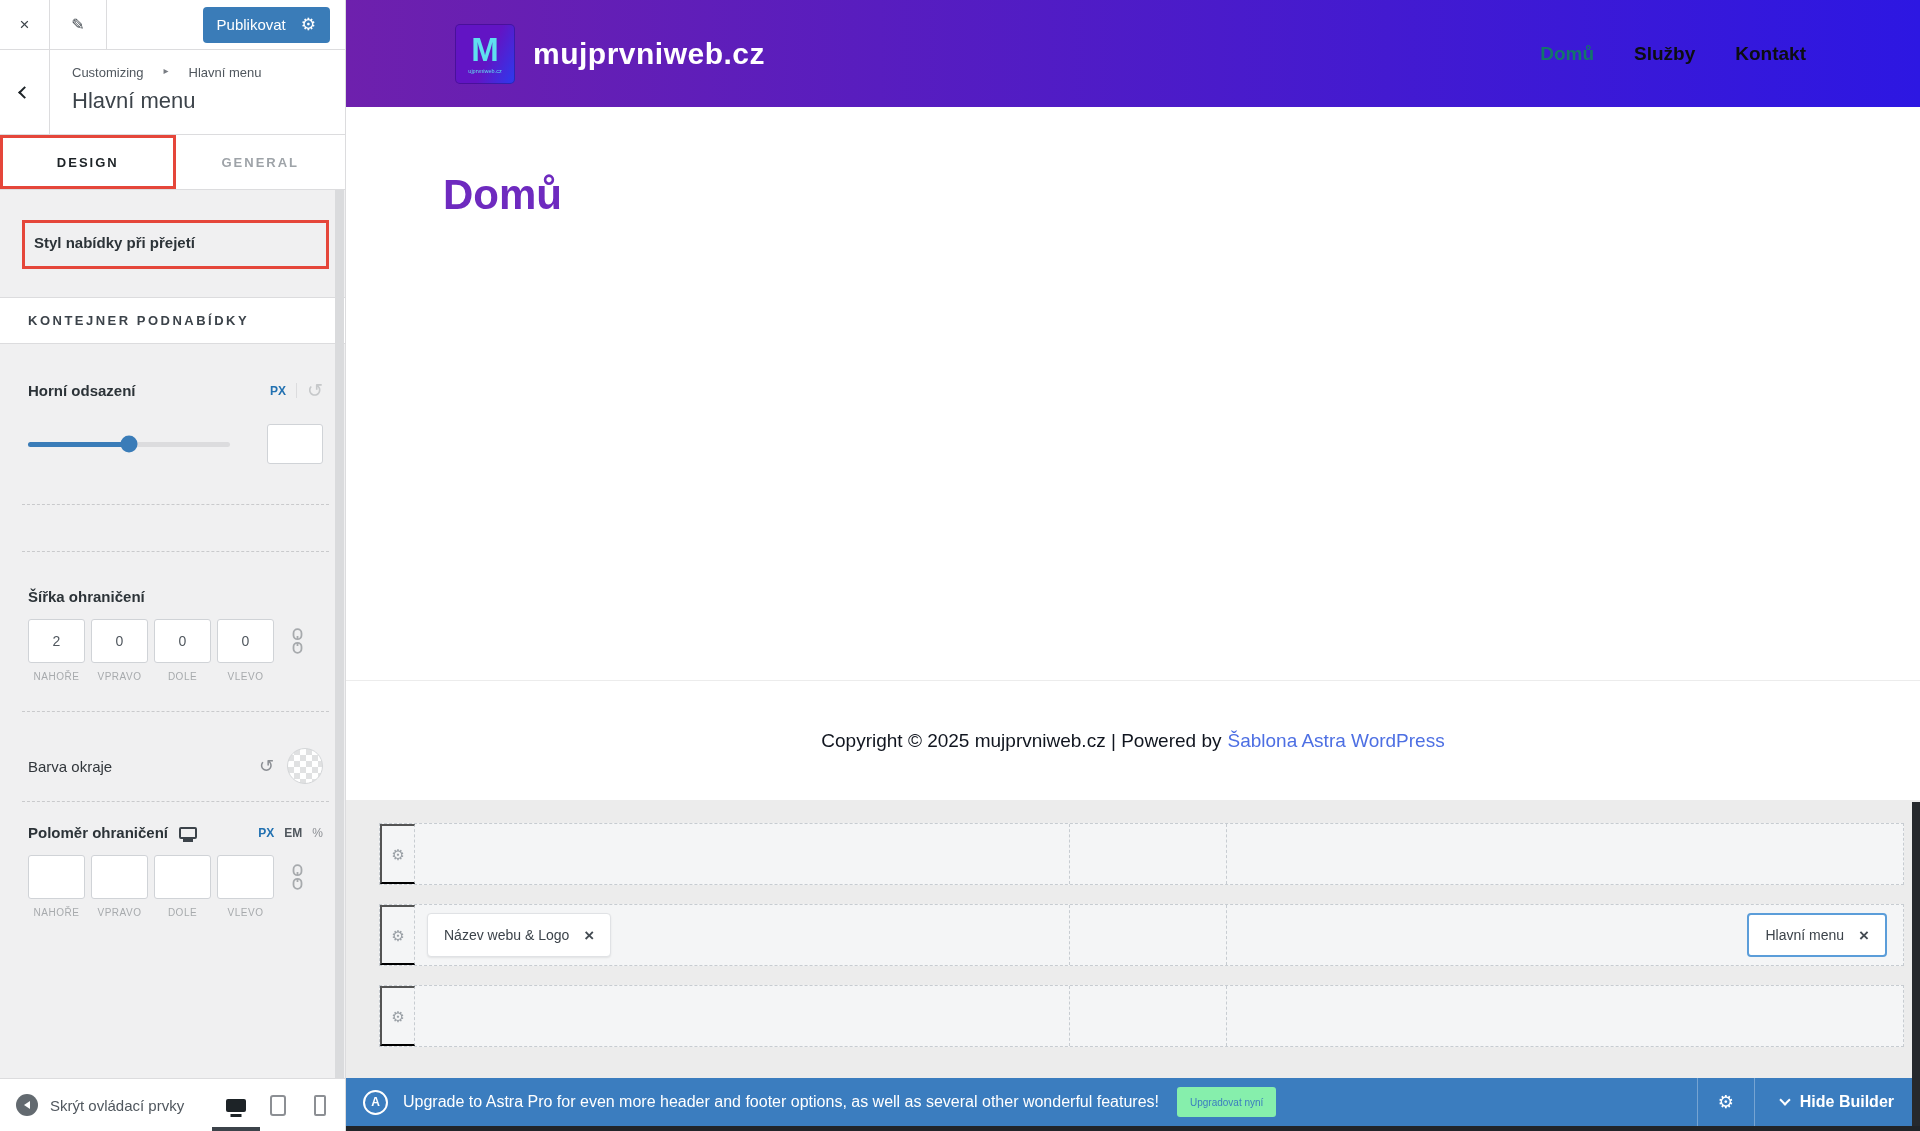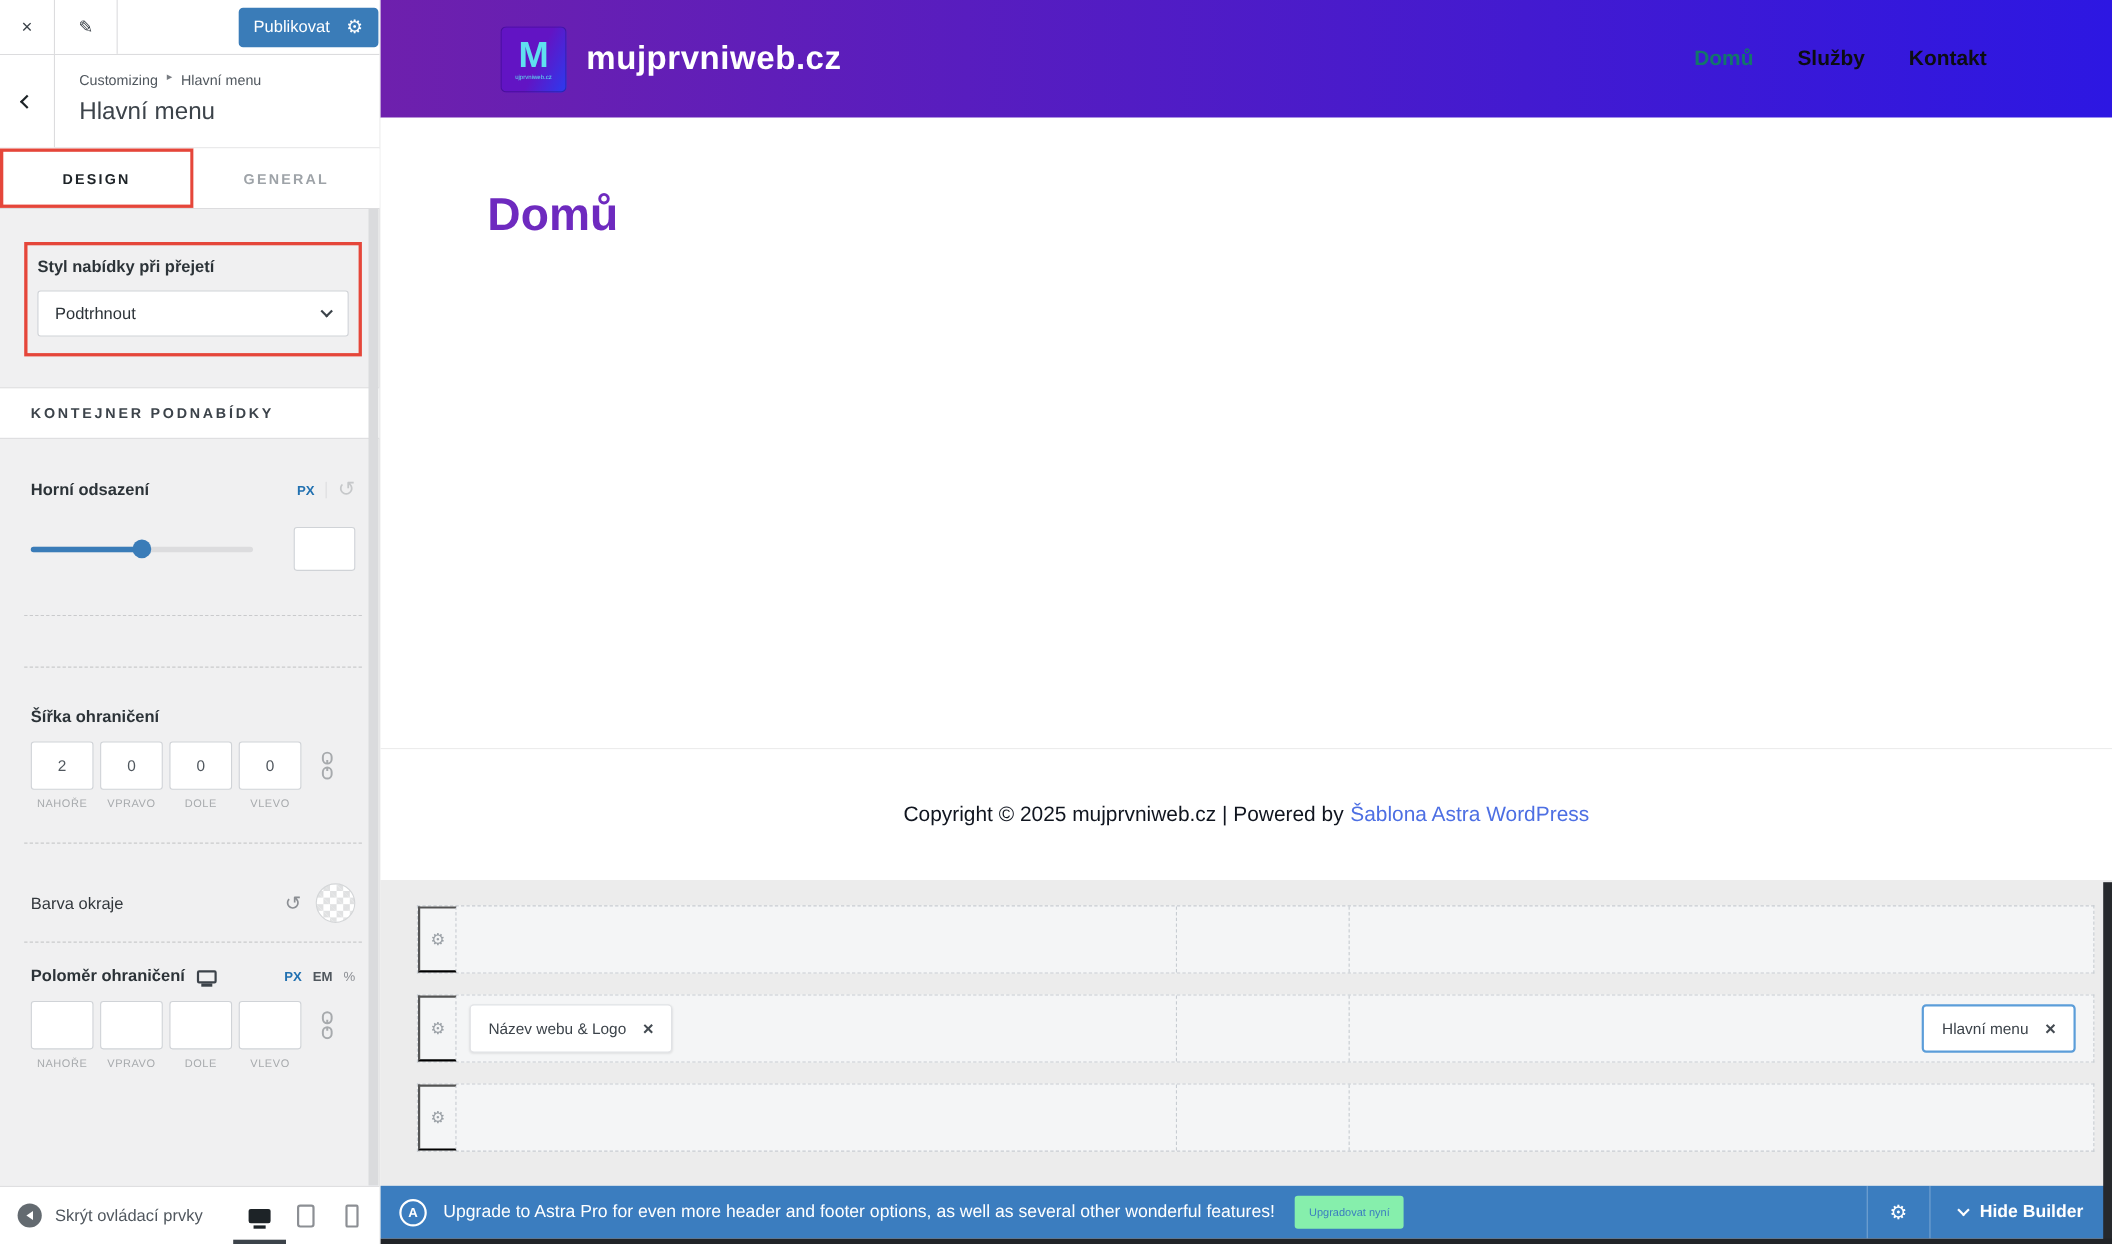--- a/index.html
+++ b/index.html
@@ -10,36 +10,36 @@
   
   .sidebar { position:absolute; left:0; top:0; width:346px; height:1131px;
     background:var(--panel-bg,#f0f0f1); border-right:1px solid #dcdcde; }
   .topbar { height:50px; background:#fff; border-bottom:1px solid #dcdcde;
     display:flex; align-items:center; }
   .icon-btn { height:100%; background:#fff; border:none; border-right:1px solid #dcdcde;
     display:flex; align-items:center; justify-content:center; cursor:pointer;
     color:#3c434a; }
   .icon-btn.close-b { width:50px; font-size:17px; }
   .icon-btn.pencil-b { width:57px; font-size:16px; }
-  .publish-btn { margin-left:auto; margin-right:1px; height:36px; padding:0 14px;
+  .publish-btn { margin-left:auto; margin-right:15px; height:36px; padding:0 14px;
     background:var(--accent,#3a7cb8); color:#fff; border:none; border-radius:4px;
     font-size:15px; display:flex; align-items:center; gap:15px; cursor:pointer; }
   .publish-btn .gear-glyph { color:#fff; font-size:17px; }
 
   .crumb-row { height:85px; background:#fff; border-bottom:1px solid #dcdcde; display:flex; }
   .back-col { width:50px; background:#fff; border:none; border-right:1px solid #dcdcde;
     display:flex; align-items:center; justify-content:center; cursor:pointer; }
   .chev { display:inline-block; width:9px; height:9px;
     border-right:2.5px solid #1d2327; border-bottom:2.5px solid #1d2327; }
   .chev.left { transform:rotate(135deg); }
   .chev.down { transform:rotate(45deg); margin-top:-4px; }
   .chev.small { width:8px; height:8px; border-width:2px; border-color:#3c434a; }
   .chev.white { border-color:#fff; width:8px; height:8px; border-width:2px; }
   .crumb-content { padding:15px 0 0 22px; }
-  .crumb-line { font-size:13px; color:#50575e; display:flex; align-items:flex-start; gap:8px; }
+  .crumb-line { font-size:13px; color:#50575e; display:flex; align-items:flex-start; gap:20px; }
   .crumb-sep { color:#787c82; font-size:10px; }
   .panel-title { margin-top:8px; font-size:22px; font-weight:400; color:#3c434a; }
 
   .tabs { height:55px; display:flex; background:#fff; border-bottom:1px solid #dcdcde; }
   .tab { flex:1; border:none; background:#fff; font-size:13px; font-weight:700;
     letter-spacing:2px; color:#9ea3a8; cursor:pointer; }
   .tab.design { color:#1d2327; border:3px solid var(--annotation-red,#e5463a); }
 
   .panel-content { position:relative; height:888px; overflow:hidden; }
   .side-scroll { position:absolute; right:1px; top:0; width:9px; height:100%;
@@ -216,24 +216,20 @@
 
     <div class="tabs">
       <button class="tab design">DESIGN</button>
       <button class="tab general">GENERAL</button>
     </div>
 
     <div class="panel-content">
 
       <div class="red-group">
         <label class="ctrl-label">Styl nabídky při přejetí</label>
-        <div class="select">
-          <span>Podtrhnout</span>
-          <span class="chev down small"></span>
-        </div>
       </div>
 
       <div class="section-heading">KONTEJNER PODNABÍDKY</div>
 
       <div class="ctrl mt37">
         <div class="ctrl-head">
           <label class="ctrl-label">Horní odsazení</label>
           <div class="head-right">
             <span class="unit-active">PX</span>
             <span class="vsep"></span>

